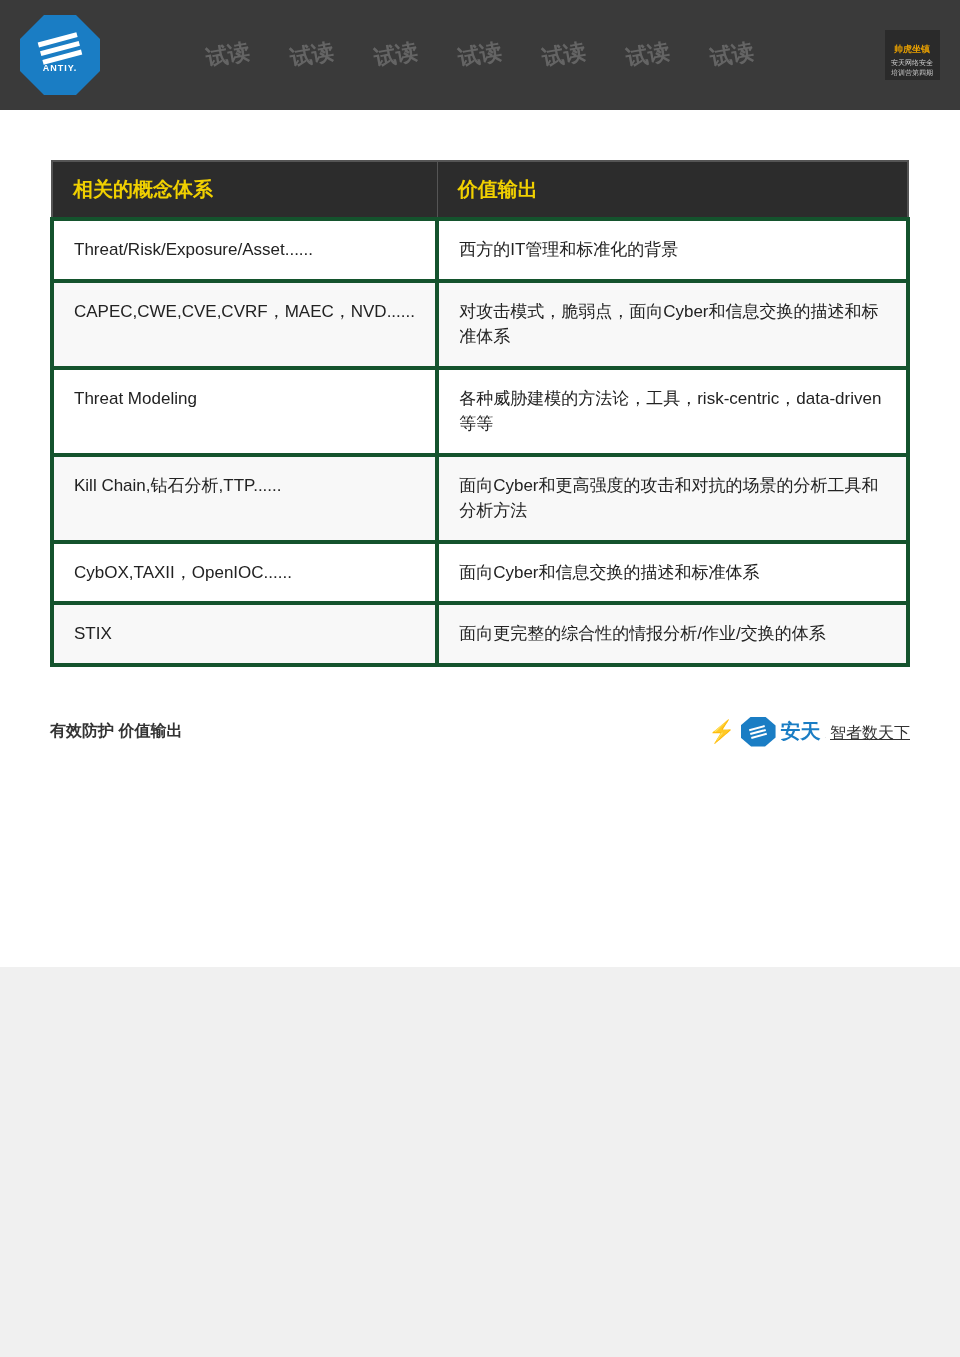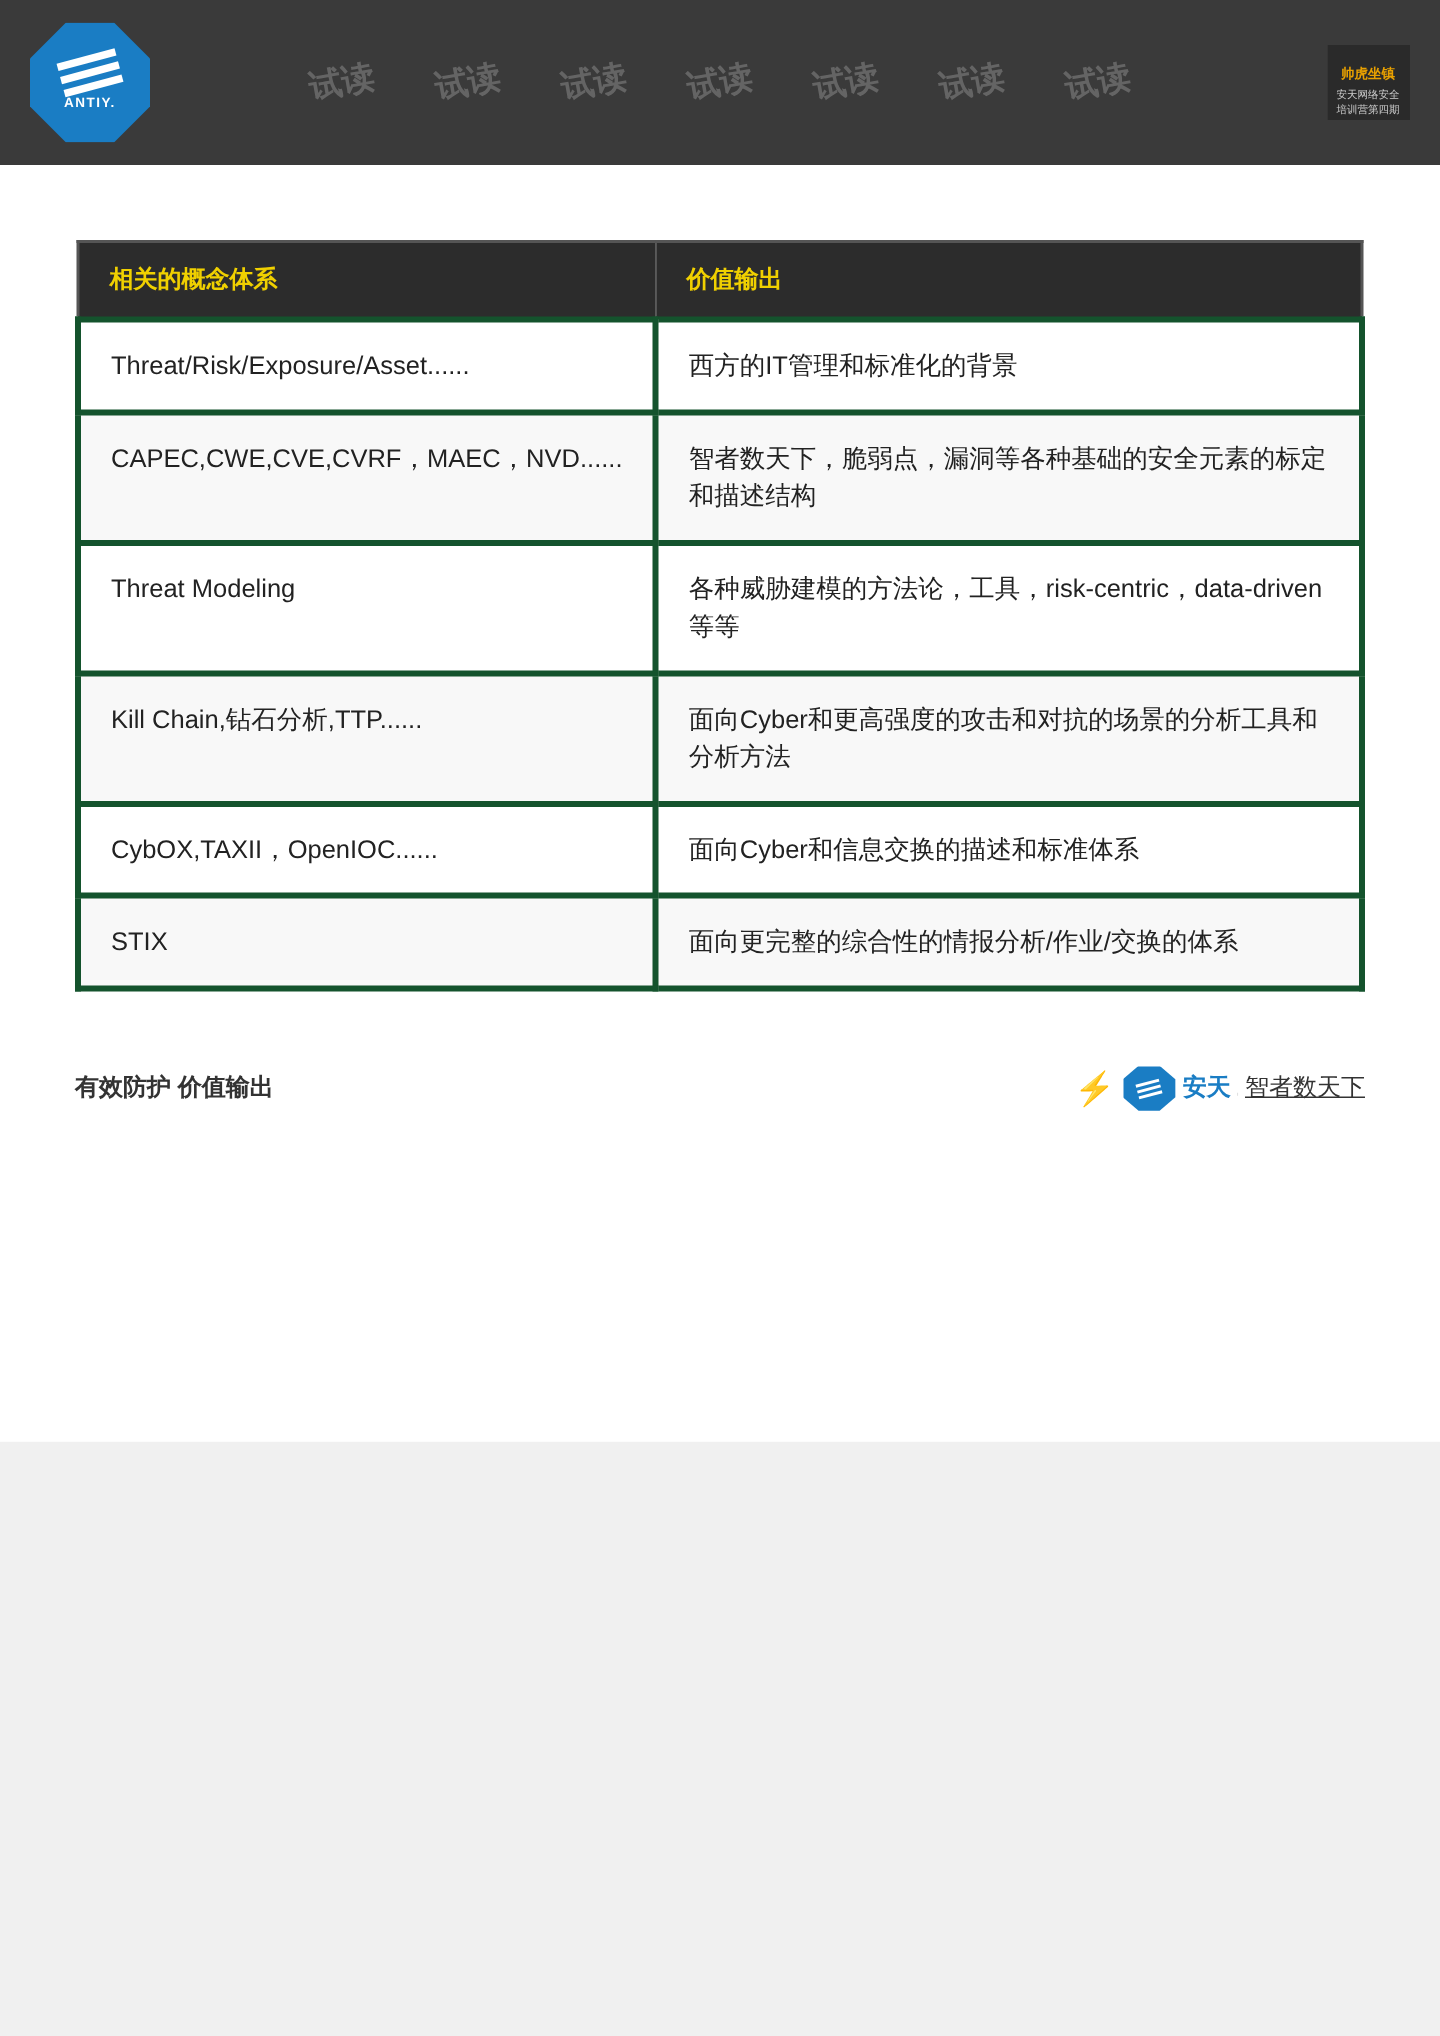--- a/index.html
+++ b/index.html
@@ -105,21 +105,21 @@
     
     .data-table {
       width: 100%;
       border-collapse: collapse;
       border: 2px solid #555;
     }
 
     .data-table th {
       background: #2c2c2c;
       color: #f0d000;
-      font-size: 16px;
+      font-size: 20px;
       font-weight: bold;
       padding: 14px 20px;
       text-align: left;
       border: 1px solid #555;
     }
 
     .data-table td {
       padding: 16px 20px;
       border: 4px solid #14532d;
       vertical-align: top;
@@ -185,21 +185,21 @@
       transform: rotate(-15deg);
     }
 
     .footer-logo-stripe {
       width: 16px;
       height: 2px;
       background: white;
     }
 
     .footer-brand {
-      font-size: 16px;
+      font-size: 20px;
       color: #1a7dc4;
       font-weight: bold;
     }
 
     .footer-brand-text {
       font-size: 14px;
       color: #444;
       text-decoration: underline;
     }
 
@@ -311,21 +311,21 @@
           <th class="col-right">价值输出</th>
         </tr>
       </thead>
       <tbody id="table-body">
       <tr>
             <td class="col-left">Threat/Risk/Exposure/Asset......</td>
             <td class="col-right">西方的IT管理和标准化的背景</td>
           </tr>
           <tr>
             <td class="col-left">CAPEC,CWE,CVE,CVRF，MAEC，NVD......</td>
-            <td class="col-right">智者数天下，脆弱点，漏洞等各种基础的安全元素的标定和描述结构</td>
+            <td class="col-right">对攻击模式，脆弱点，面向Cyber和信息交换的描述和标准体系</td>
           </tr>
           <tr>
             <td class="col-left">Threat Modeling</td>
             <td class="col-right">各种威胁建模的方法论，工具，risk-centric，data-driven等等</td>
           </tr>
           <tr>
             <td class="col-left">Kill Chain,钻石分析,TTP......</td>
             <td class="col-right">面向Cyber和更高强度的攻击和对抗的场景的分析工具和分析方法</td>
           </tr>
           <tr>

